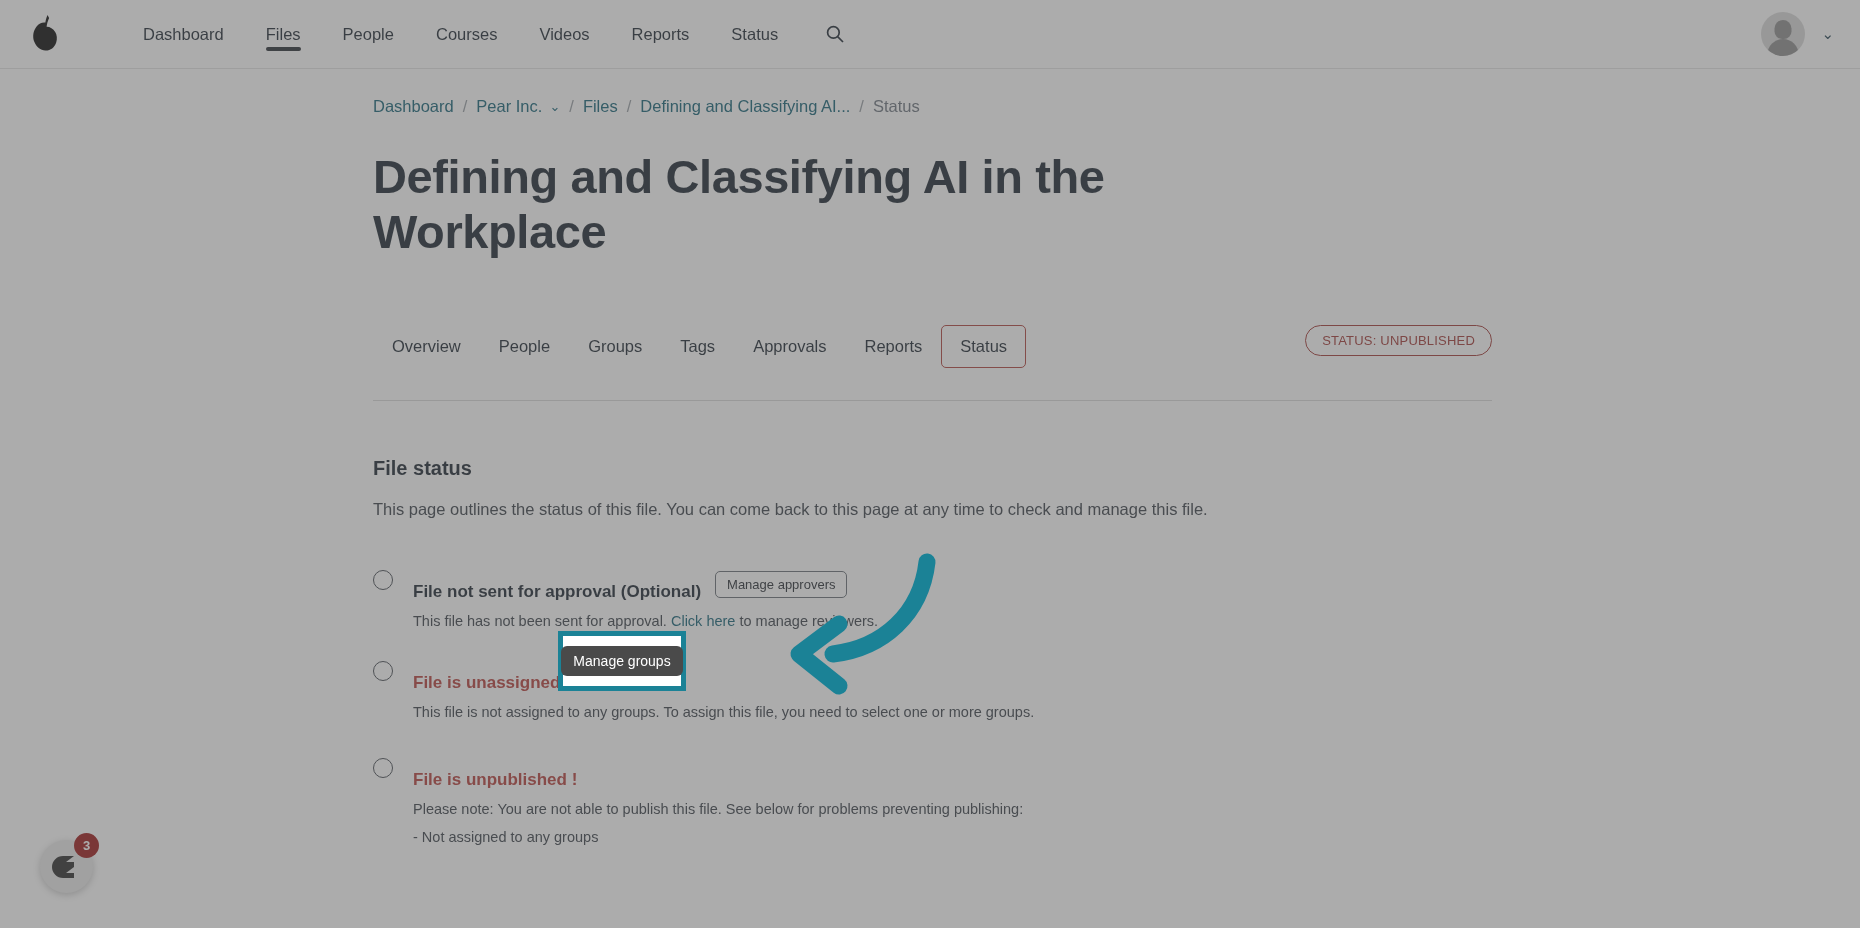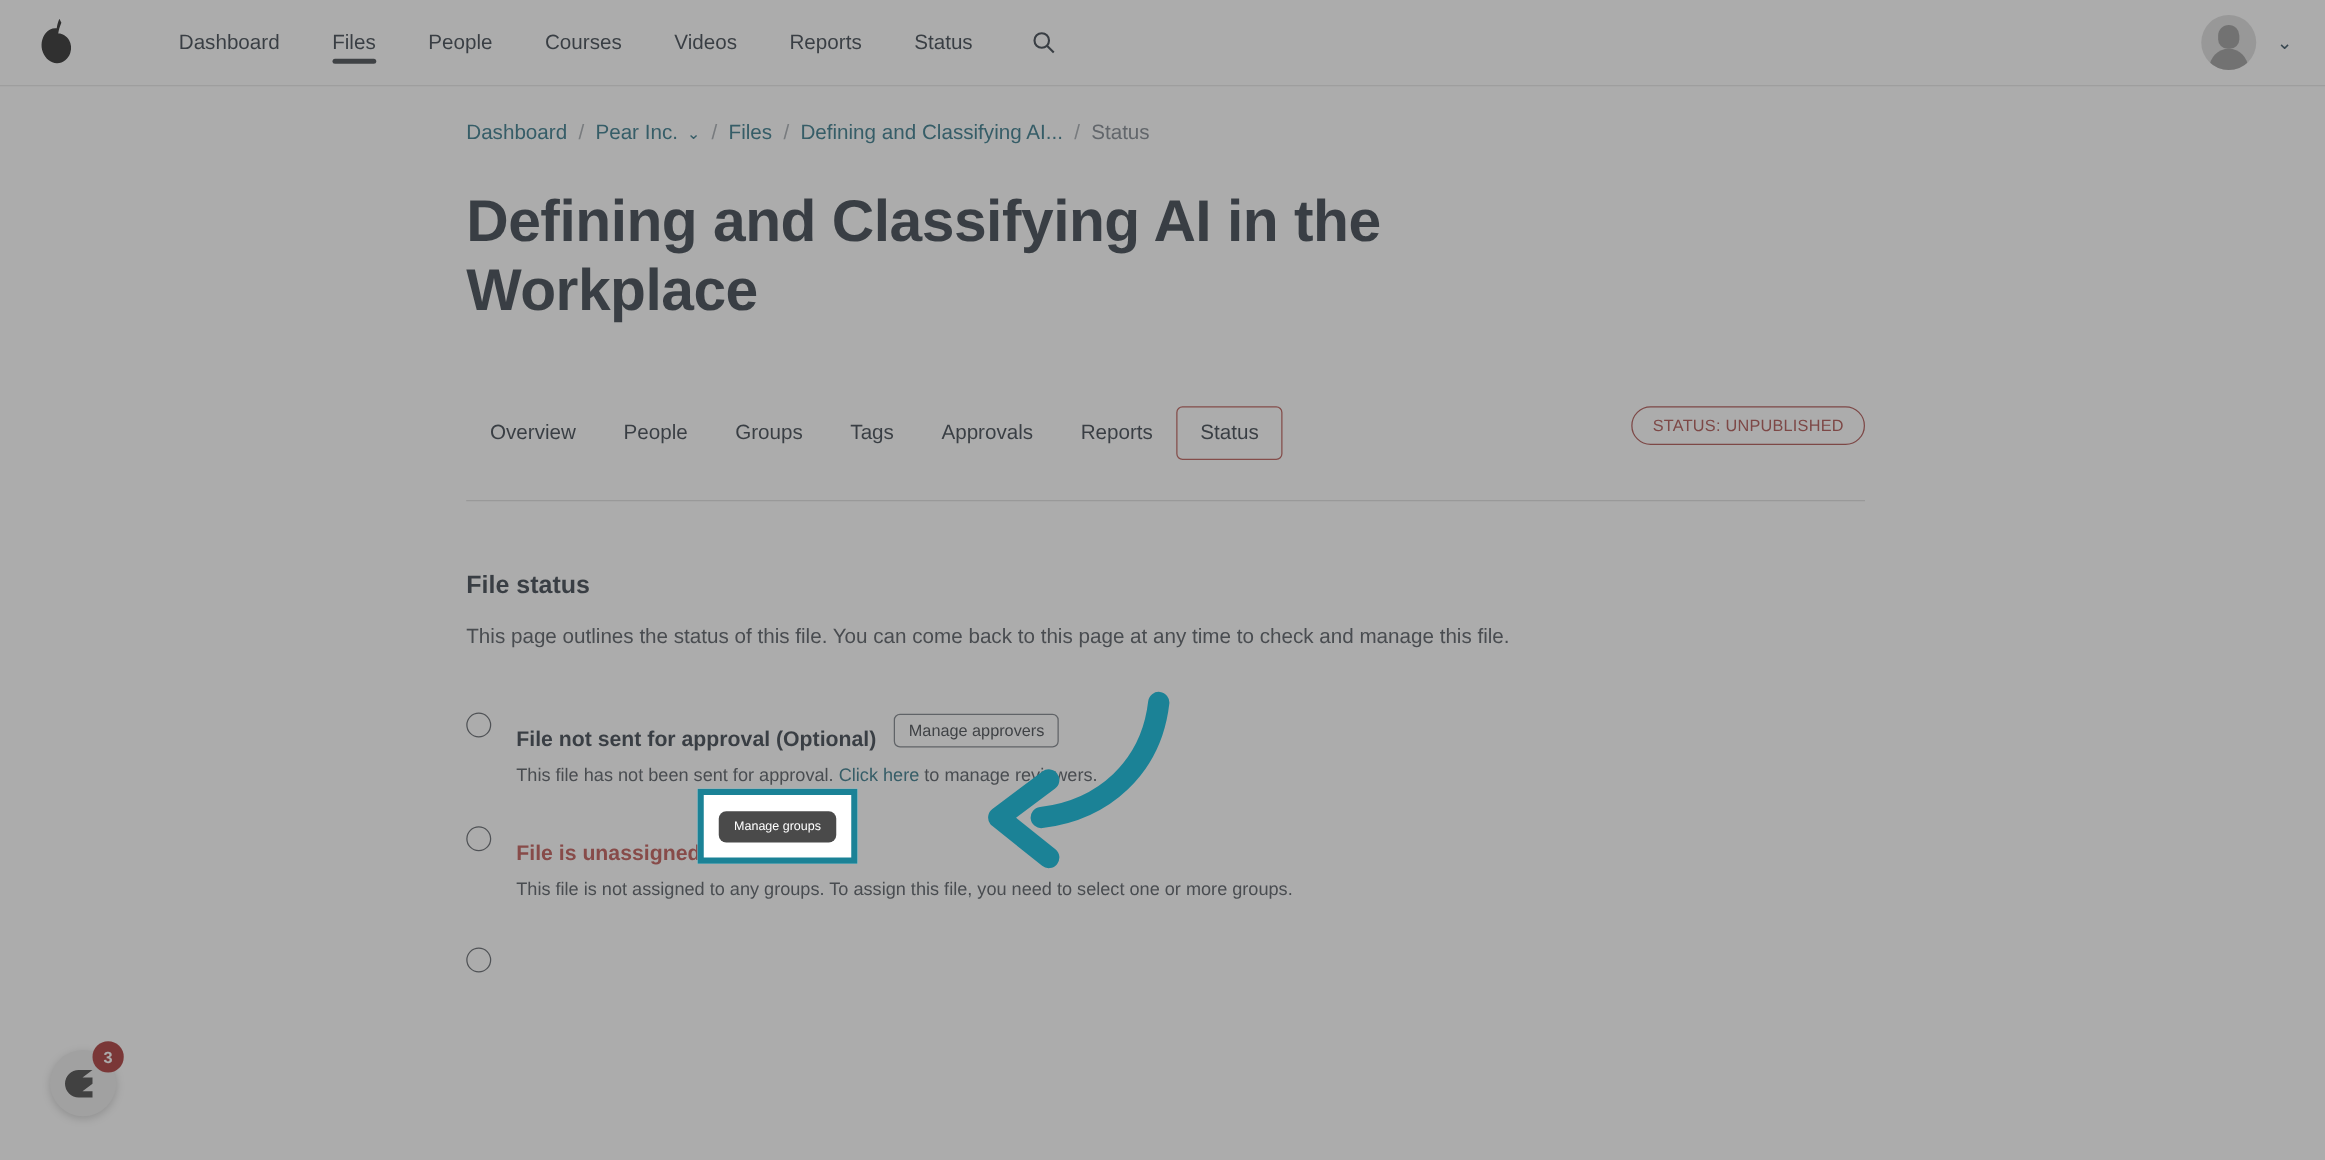--- a/index.html
+++ b/index.html
@@ -118,21 +118,21 @@
 
   
   #annot{ position:absolute; inset:0; pointer-events:none; }
   .highlight-box{
     position:absolute; left:558px; top:631px; width:128px; height:60px;
     background:#ffffff; border:5px solid #1b8296;
     display:flex; align-items:center; justify-content:center;
     pointer-events:auto;
   }
   .tooltip-btn{
-    background:#4a4a4a; color:#ffffff; font-size:10px;
+    background:#4a4a4a; color:#ffffff; font-size:14px;
     border-radius:6px; padding:7px 12px; white-space:nowrap; cursor:pointer;
   }
   .arrow-svg{ position:absolute; left:715px; top:548px; }
 </style>
 </head>
 <body>
 
 <div id="page">
 
   <div class="topbar">
@@ -238,20 +238,27 @@
         <div>
           <div class="si-head">
             <span class="si-title danger">File is unassigned</span>
           </div>
           <div class="si-sub">This file is not assigned to any groups. To assign this file, you need to select one or more groups.</div>
         </div>
       </div>
 
       <div class="status-item" style="margin-top:34px;">
         <div class="radio"></div>
+        <div>
+          <div class="si-head">
+            <span class="si-title danger">File is unpublished !</span>
+          </div>
+          <div class="si-sub">Please note: You are not able to publish this file. See below for problems preventing publishing:</div>
+          <div class="si-sub2">- Not assigned to any groups</div>
+        </div>
       </div>
 
     </div>
   </div>
 
   <div class="chat-widget">
     <svg width="30" height="30" viewBox="0 0 30 30">
       <path d="M22 4 L11 4 A11 11 0 0 0 11 26 L22 26 L22 21 L14 21 L22 15 L22 10 L14 10 Z" fill="#2e2e2e"></path>
     </svg>
     <div class="chat-badge">3</div>

